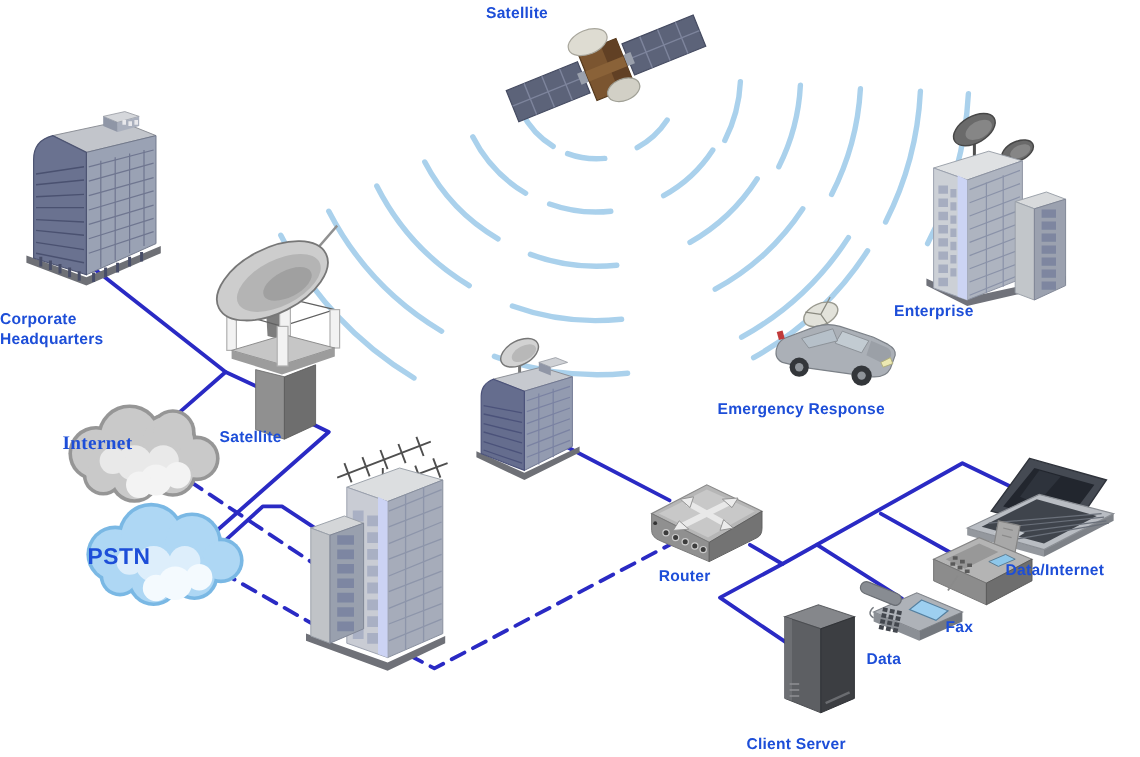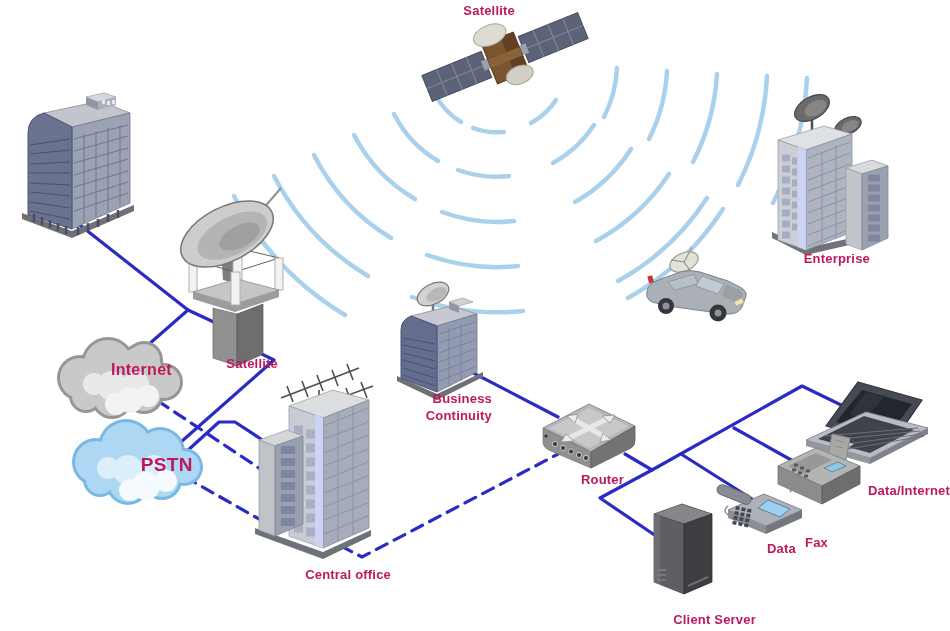--- a/index.html
+++ b/index.html
@@ -1,21 +1,21 @@
 <!DOCTYPE html>
 <html><head>
 <meta charset="utf-8">
 <style>
   html,body{margin:0;padding:0;background:#fff;}
   .canvas{position:relative;width:950px;height:631px;background:#ffffff;overflow:hidden;
           font-family:"Liberation Sans",sans-serif;}
   .canvas svg{position:absolute;left:0;top:0;}
-  .lbl{position:absolute;color:#be185d;font-weight:bold;font-size:13px;line-height:17px;
-       text-align:right;letter-spacing:.2px;white-space:nowrap;}
-  .lbl.big{font-size:16px;letter-spacing:.3px;}
+  .lbl{position:absolute;color:#1d4ed8;font-weight:bold;font-size:13px;line-height:17px;
+       text-align:left;letter-spacing:.2px;white-space:nowrap;}
+  .lbl.big{font-size:16px;letter-spacing:.3px;font-family:Liberation Serif, serif;}
   .lbl.bigger{font-size:19px;letter-spacing:.4px;}
   .lbl div{white-space:nowrap;}
 </style>
 </head>
 <body>
 
 <div class="canvas">
 
 <svg width="950" height="631" viewBox="0 0 950 631">
 
@@ -338,40 +338,40 @@
     <polygon points="8,18 8,86 14,88 14,20" fill="#6d6f73"></polygon>
     <polygon points="38,28 38,98 66,86 66,18" fill="#3c3e42" stroke="#2e3034" stroke-width="0.8"></polygon>
     <path d="M12,74 h8 M12,79 h8 M12,84 h8" stroke="#8e9094" stroke-width="1.2"></path>
     <path d="M42,90 L62,81" stroke="#6a6c70" stroke-width="2"></path>
   </g>
 
 </svg>
 
 <div class="lbl" style="left:405px;top:2px;width:110px;">Satellite</div>
 
+<div class="lbl" style="left:0px;top:257px;width:118px;">
+  <div>Corporate</div>
+  <div>Headquarters</div>
+</div>
 
 <div class="lbl" style="left:183px;top:355px;width:95px;">Satellite</div>
 
 <div class="lbl big" style="left:52px;top:361px;width:120px;">Internet</div>
 
 <div class="lbl bigger" style="left:73px;top:456px;width:120px;">PSTN</div>
 
-<div class="lbl" style="left:246px;top:566px;width:145px;">Central office</div>
-
-<div class="lbl" style="left:390px;top:390px;width:102px;">
-  <div>Business</div>
-  <div>Continuity</div>
+
+
+<div class="lbl" style="left:549px;top:471px;width:75px;">Router</div>
+
+<div class="lbl" style="left:745px;top:250px;width:125px;">Enterprise</div>
+
+<div class="lbl" style="left:598px;top:332px;width:185px;">Emergency Response</div>
+
+<div class="lbl" style="left:838px;top:466px;width:112px;">Data/Internet</div>
+
+<div class="lbl" style="left:788px;top:514px;width:56px;">Fax</div>
+
+<div class="lbl" style="left:722px;top:540px;width:74px;">Data</div>
+
+<div class="lbl" style="left:622px;top:611px;width:134px;">Client Server</div>
+
 </div>
 
-<div class="lbl" style="left:549px;top:471px;width:75px;">Router</div>
-
-<div class="lbl" style="left:745px;top:250px;width:125px;">Enterprise</div>
-
-
-<div class="lbl" style="left:838px;top:466px;width:112px;margin-top:16px;">Data/Internet</div>
-
-<div class="lbl" style="left:772px;top:514px;width:56px;margin-top:20px;">Fax</div>
-
-<div class="lbl" style="left:722px;top:540px;width:74px;">Data</div>
-
-<div class="lbl" style="left:622px;top:611px;width:134px;">Client Server</div>
-
-</div>
-
 </body></html>

